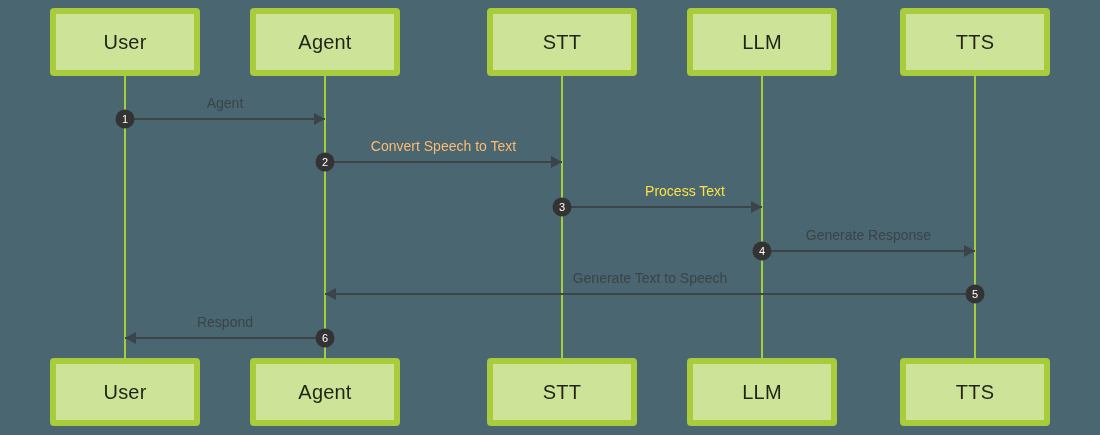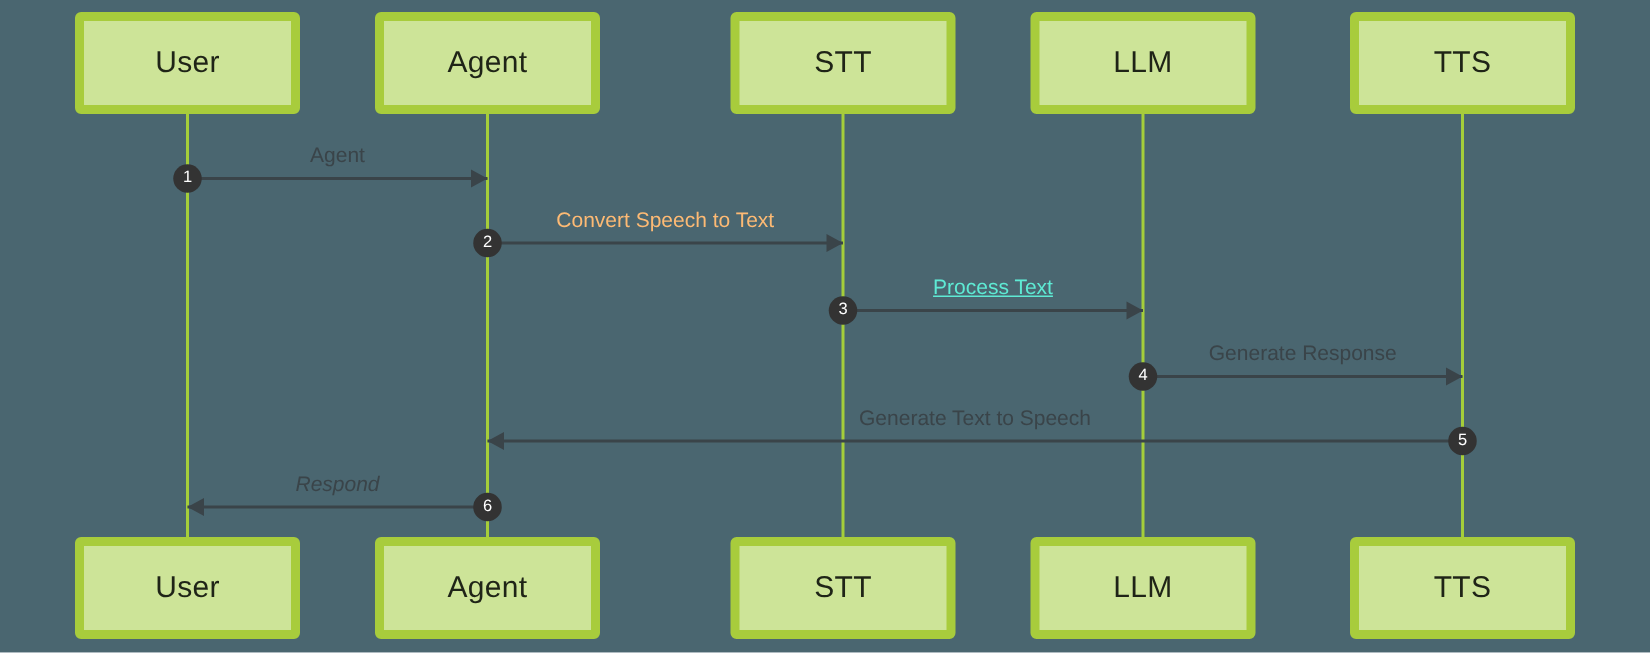--- a/index.html
+++ b/index.html
@@ -91,33 +91,33 @@
       <div class="msg-line" style="left: 125px; top: 118px; width: 200px; background: rgb(58, 68, 73);"></div>
       <div class="arrowhead right" style="top: 113px; left: 314px; border-left-color: rgb(58, 68, 73);"></div>
       <div class="msg-label" style="left: 225px; top: 95px; color: rgb(58, 68, 73);">Agent</div>
       <div class="seq-marker" style="left: 125px; top: 119px; background: rgb(51, 51, 51); color: rgb(255, 255, 255);">1</div>
       <div class="msg-line" style="left: 325px; top: 161px; width: 237px; background: rgb(58, 68, 73);"></div>
       <div class="arrowhead right" style="top: 156px; left: 551px; border-left-color: rgb(58, 68, 73);"></div>
       <div class="msg-label" style="left: 443.5px; top: 138px; color: #fdba74;">Convert Speech to Text</div>
       <div class="seq-marker" style="left: 325px; top: 162px; background: rgb(51, 51, 51); color: rgb(255, 255, 255);">2</div>
       <div class="msg-line" style="left: 562px; top: 206px; width: 200px; background: rgb(58, 68, 73);"></div>
       <div class="arrowhead right" style="top: 201px; left: 751px; border-left-color: rgb(58, 68, 73);"></div>
-      <div class="msg-label" style="left: 662px; top: 183px; color: #5eead4; text-decoration: underline;">Process Text</div>
+      <div class="msg-label" style="left: 685px; top: 183px; color: #fde047;">Process Text</div>
       <div class="seq-marker" style="left: 562px; top: 207px; background: rgb(51, 51, 51); color: rgb(255, 255, 255);">3</div>
       <div class="msg-line" style="left: 762px; top: 250px; width: 213px; background: rgb(58, 68, 73);"></div>
       <div class="arrowhead right" style="top: 245px; left: 964px; border-left-color: rgb(58, 68, 73);"></div>
       <div class="msg-label" style="left: 868.5px; top: 227px; color: rgb(58, 68, 73);">Generate Response</div>
       <div class="seq-marker" style="left: 762px; top: 251px; background: rgb(51, 51, 51); color: rgb(255, 255, 255);">4</div>
       <div class="msg-line" style="left: 325px; top: 293px; width: 650px; background: rgb(58, 68, 73);"></div>
       <div class="arrowhead left" style="top: 288px; left: 325px; border-right-color: rgb(58, 68, 73);"></div>
       <div class="msg-label" style="left: 650px; top: 270px; color: rgb(58, 68, 73);">Generate Text to Speech</div>
       <div class="seq-marker" style="left: 975px; top: 294px; background: rgb(51, 51, 51); color: rgb(255, 255, 255);">5</div>
       <div class="msg-line" style="left: 125px; top: 337px; width: 200px; background: rgb(58, 68, 73);"></div>
       <div class="arrowhead left" style="top: 332px; left: 125px; border-right-color: rgb(58, 68, 73);"></div>
-      <div class="msg-label" style="left: 225px; top: 314px; color: rgb(58, 68, 73); font-style: italic;">Respond</div>
+      <div class="msg-label" style="left: 225px; top: 314px; color: rgb(58, 68, 73);">Respond</div>
       <div class="seq-marker" style="left: 325px; top: 338px; background: rgb(51, 51, 51); color: rgb(255, 255, 255);">6</div>
     </div>
   <div id="top-participants-layer">
       <div class="participant-box" style="left: 50px; top: 8px; width: 150px; height: 68px; background: rgb(205, 228, 152); border-color: rgb(168, 204, 60); color: rgb(31, 36, 23);">
         <span>User</span>
       </div>
       <div class="participant-box" style="left: 250px; top: 8px; width: 150px; height: 68px; background: rgb(205, 228, 152); border-color: rgb(168, 204, 60); color: rgb(31, 36, 23);">
         <span>Agent</span>
       </div>
       <div class="participant-box" style="left: 487px; top: 8px; width: 150px; height: 68px; background: rgb(205, 228, 152); border-color: rgb(168, 204, 60); color: rgb(31, 36, 23);">

